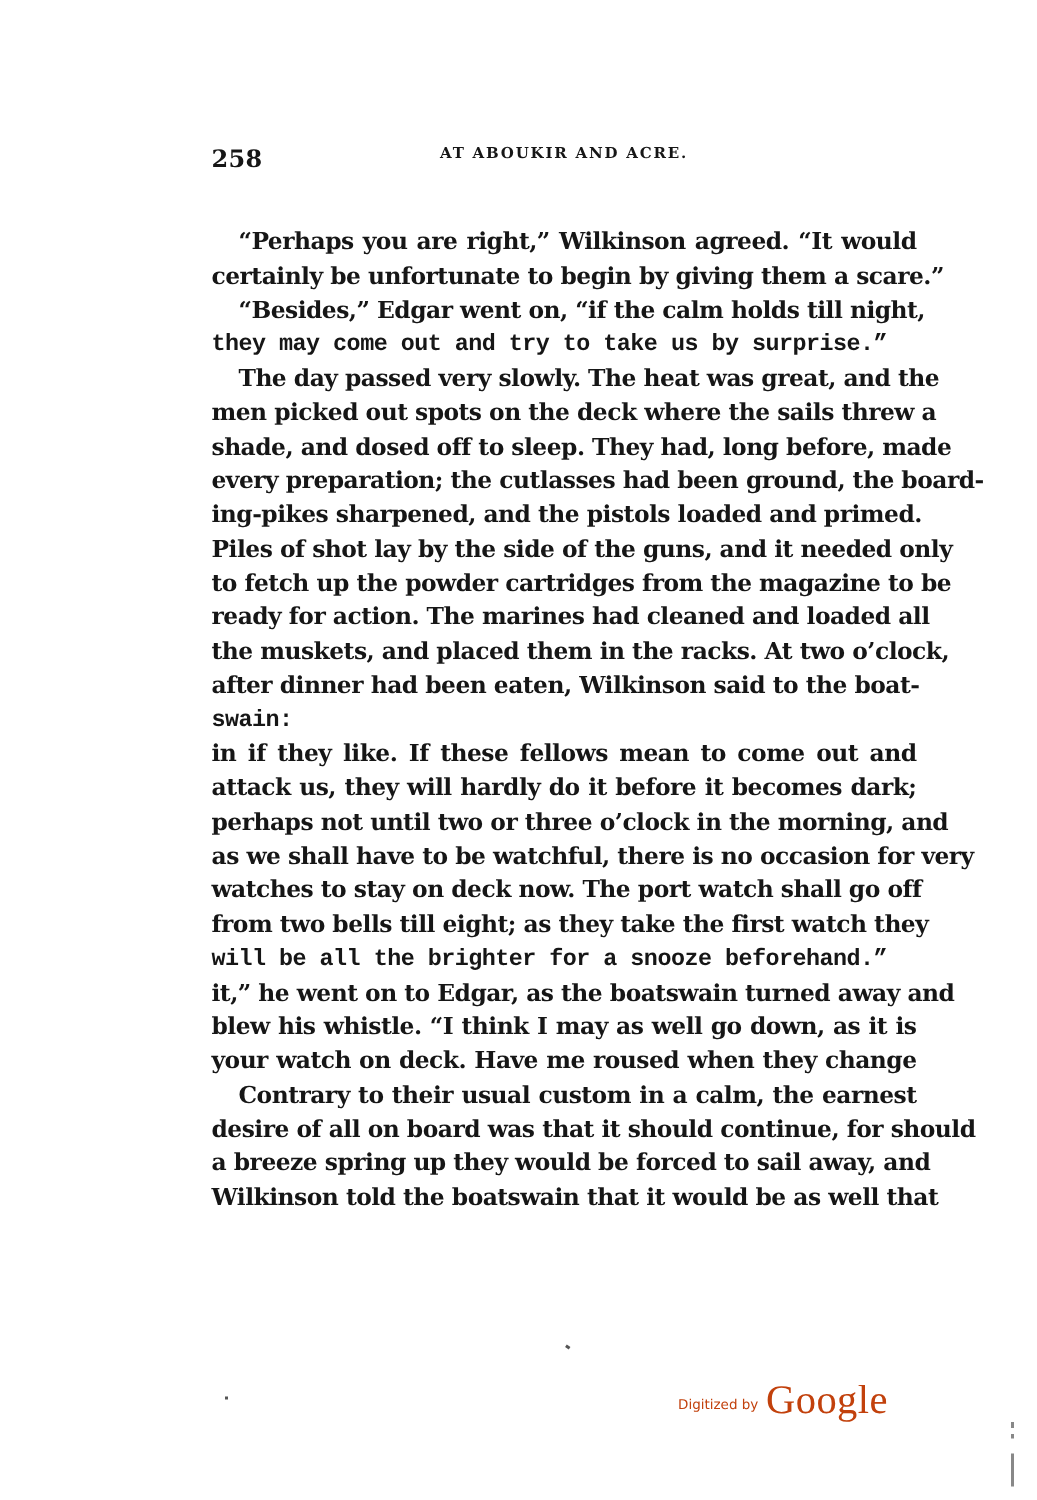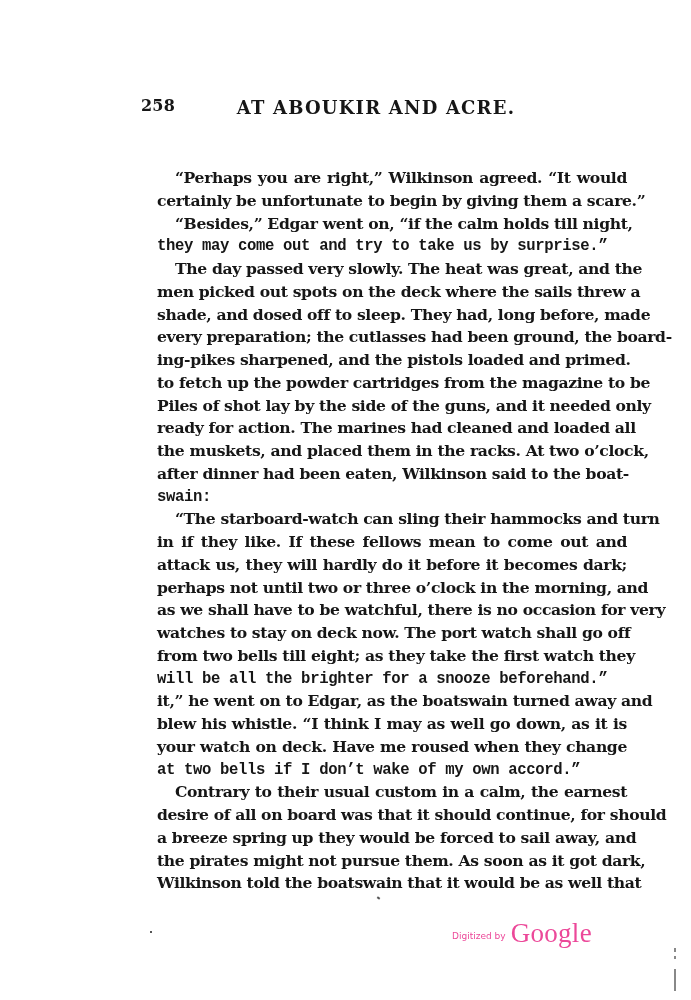--- a/index.html
+++ b/index.html
@@ -14,41 +14,41 @@
     .page { position: absolute; left: 0; top: 0; width: 691px; height: 1000px; }
     .header {
       position: absolute; left: 141px; top: 96px; width: 470px; height: 22px;
     }
     .page-number {
       position: absolute; left: 0; top: 0;
       font-size: 16px; font-weight: bold; letter-spacing: 0.2px; text-align: right;
     }
     .running-head {
       position: absolute; left: 0; width: 470px; top: 1px; text-align: center;
-      font-size: 18px; font-weight: bold; letter-spacing: 1.2px;
+      font-size: 10px; font-weight: bold; letter-spacing: 1.2px;
     }
     .body-text {
-      position: absolute; left: 157px; top: 150px; width: 470px; margin-top: 17px;
+      position: absolute; left: 141px; top: 150px; width: 470px;
     }
     .line {
       display: block;
       height: 22.75px;
       line-height: 22.75px;
       font-size: 15.6px;
       font-weight: bold;
       white-space: nowrap;
       text-align: justify;
       text-align-last: justify;
       letter-spacing: -0.35px;
     }
     .line.indent { padding-left: 18px; }
     .line.last { text-align-last: left; font-family: Liberation Mono, monospace; }
     .watermark {
       position: absolute; left: 452px; top: 918px;
-      color: #ec4899;
+      color: #c2410c;
       white-space: nowrap;
     }
     .watermark .small {
       font-family: "DejaVu Sans", "Liberation Sans", sans-serif;
       font-size: 9px; vertical-align: 3px;
     }
     .watermark .brand {
       font-family: "Liberation Serif", "DejaVu Serif", serif;
       font-size: 27px; letter-spacing: 0.3px;
     }
@@ -68,42 +68,39 @@
   <div class="body-text">
     <span class="line indent">“Perhaps you are right,” Wilkinson agreed.   “It would</span>
     <span class="line">certainly be unfortunate to begin by giving them a scare.”</span>
     <span class="line indent">“Besides,” Edgar went on, “if the calm holds till night,</span>
     <span class="line last">they may come out and try to take us by surprise.”</span>
     <span class="line indent">The day passed very slowly.  The heat was great, and the</span>
     <span class="line">men picked out spots on the deck where the sails threw a</span>
     <span class="line">shade, and dosed off to sleep.  They had, long before, made</span>
     <span class="line">every preparation; the cutlasses had been ground, the board-</span>
     <span class="line">ing-pikes sharpened, and the pistols loaded and primed.</span>
+    <span class="line">Piles of shot lay by the side of the guns, and it needed only</span>
     <span class="line">to fetch up the powder cartridges from the magazine to be</span>
-    <span class="line">Piles of shot lay by the side of the guns, and it needed only</span>
     <span class="line">ready for action.  The marines had cleaned and loaded all</span>
     <span class="line">the muskets, and placed them in the racks.  At two o’clock,</span>
     <span class="line">after dinner had been eaten, Wilkinson said to the boat-</span>
     <span class="line last">swain:</span>
-    <span class="line indent">“The starboard-watch can sling their hammocks and turn</span>
     <span class="line">in if they like.  If these fellows mean to come out and</span>
     <span class="line">attack us, they will hardly do it before it becomes dark;</span>
     <span class="line">perhaps not until two or three o’clock in the morning, and</span>
     <span class="line">as we shall have to be watchful, there is no occasion for very</span>
     <span class="line">watches to stay on deck now.  The port watch shall go off</span>
     <span class="line">from two bells till eight; as they take the first watch they</span>
     <span class="line last">will be all the brighter for a snooze beforehand.”</span>
     <span class="line">it,” he went on to Edgar, as the boatswain turned away and</span>
     <span class="line">blew his whistle.  “I think I may as well go down, as it is</span>
     <span class="line">your watch on deck.  Have me roused when they change</span>
-    <span class="line last">at two bells if I don’t wake of my own accord.”</span>
     <span class="line indent">Contrary to their usual custom in a calm, the earnest</span>
     <span class="line">desire of all on board was that it should continue, for should</span>
     <span class="line">a breeze spring up they would be forced to sail away, and</span>
-    <span class="line">the pirates might not pursue them.  As soon as it got dark,</span>
     <span class="line">Wilkinson told the boatswain that it would be as well that</span>
   </div>
 
   <div class="speck" style="left:377px;top:897px;width:3px;height:2px;transform:rotate(35deg);"></div>
   <div class="speck" style="left:150px;top:931px;width:2px;height:2px;"></div>
 
   <div class="watermark">
     <span class="small">Digitized by</span>
     <span class="brand">Google</span>
   </div>

